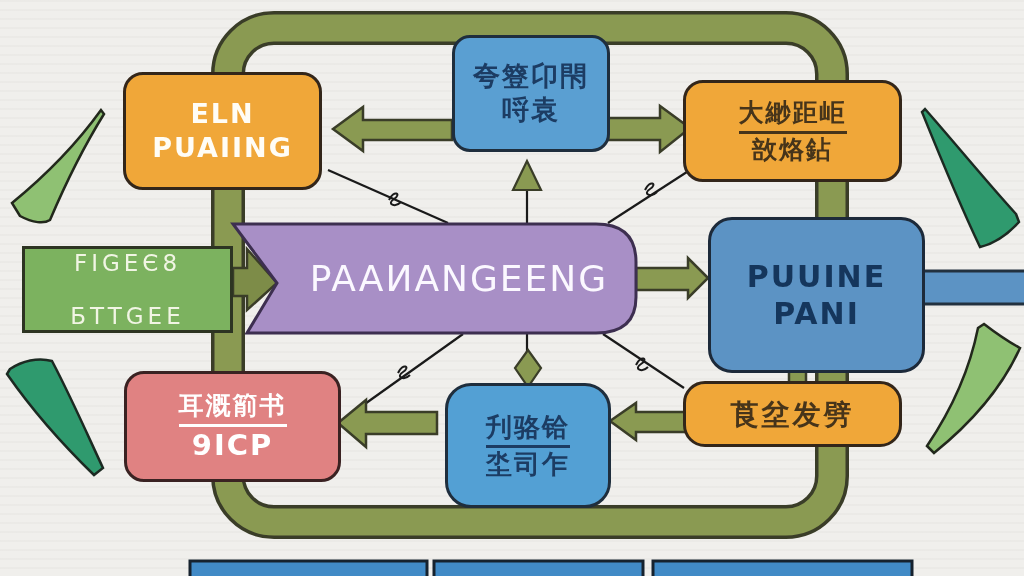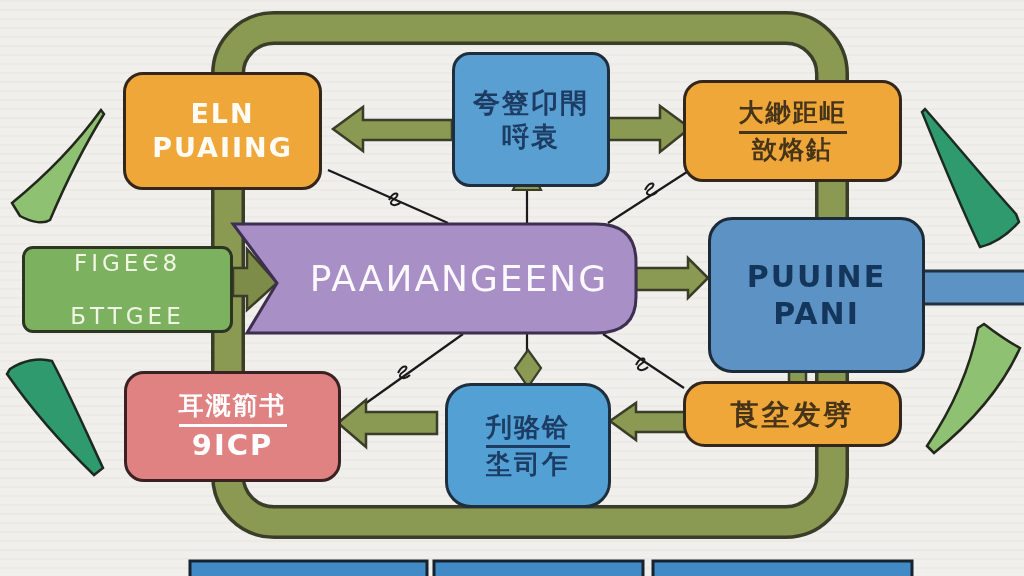--- a/index.html
+++ b/index.html
@@ -15,21 +15,21 @@
     position:absolute;z-index:2;box-sizing:border-box;
     display:flex;flex-direction:column;align-items:center;justify-content:center;
     text-align:center;font-weight:bold;line-height:1.25;
   }
   .node span{display:block;}
   .u{border-bottom:3px solid currentColor;padding-bottom:2px;}
   .orange{background:#f0a739;border:3px solid #33261a;border-radius:20px;color:#fffdf6;}
   .orange.cjk{color:#46341a;}
   .blue{background:#5a9fd2;border:3px solid #1f2e3d;border-radius:18px;color:#1c3c63;}
   .steel{background:#5c93c4;border:3px solid #1d2a3a;border-radius:24px;color:#15365c;}
-  .green{background:#7cb25f;border:3px solid #2d3422;border-radius:11px;color:#f1f5e4;font-weight:normal;letter-spacing:4px;gap:24px;}
+  .green{background:#7cb25f;border:3px solid #2d3422;border-radius:0;color:#f1f5e4;font-weight:normal;letter-spacing:4px;gap:24px;}
   .red{background:#e08282;border:3px solid #3a2222;border-radius:20px;color:#ffffff;}
   .banner-text{
     position:absolute;z-index:3;display:flex;align-items:center;justify-content:center;
     color:#fbf8ff;font-weight:normal;letter-spacing:2px;
   }
 </style>
 </head>
 <body>
 
 <div class="stage">
@@ -75,21 +75,21 @@
     <path d="M233,224 L596,224 Q636,224 636,262 L636,297 Q636,333 596,333 L247,333 L277,283 Z" fill="#a88fc6" stroke="#3d2f50" stroke-width="3"></path>
   </svg>
 
   <div class="banner-text" style="left:285px;top:226px;width:348px;height:105px;font-size:36px;">PAAИANGEENG</div>
 
   <div class="node orange" style="left:123px;top:72px;width:199px;height:118px;font-size:27px;letter-spacing:2px;">
     <span>ELN</span>
     <span>PUAIING</span>
   </div>
 
-  <div class="node blue" style="left:452px;top:52px;width:158px;height:135px;font-size:27px;letter-spacing:2px;">
+  <div class="node blue" style="left:452px;top:35px;width:158px;height:117px;font-size:27px;letter-spacing:2px;font-family:Liberation Serif, serif;">
     <span>夸簦卬閇</span>
     <span>哷袁</span>
   </div>
 
   <div class="node orange cjk" style="left:683px;top:80px;width:219px;height:102px;font-size:25px;letter-spacing:2px;">
     <span class="u">大緲距岠</span>
     <span>敨烙鉆</span>
   </div>
 
   <div class="node green" style="left:22px;top:246px;width:211px;height:87px;font-size:23px;">

